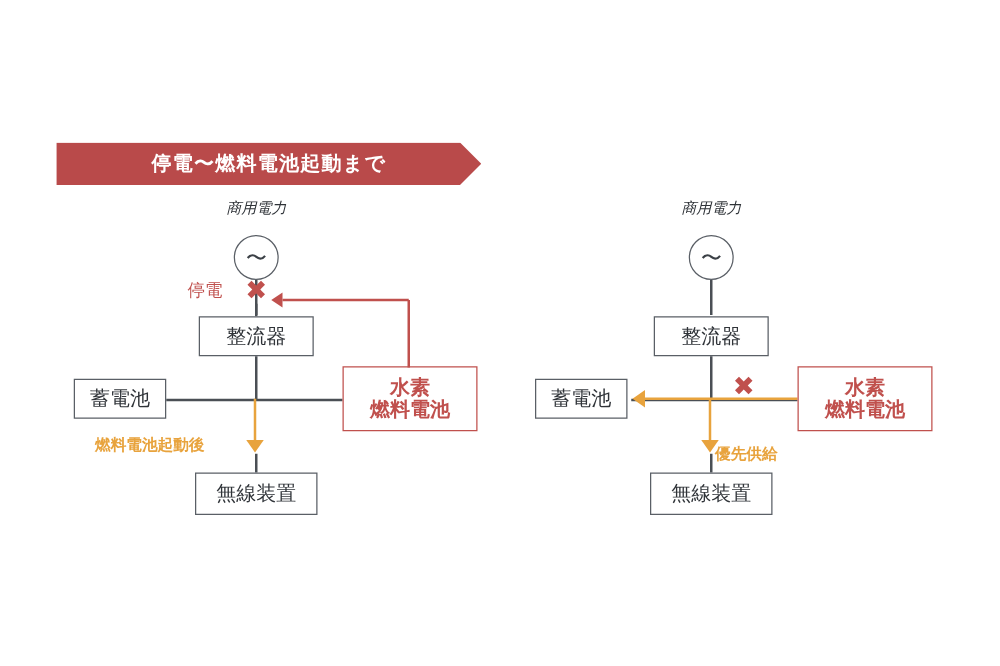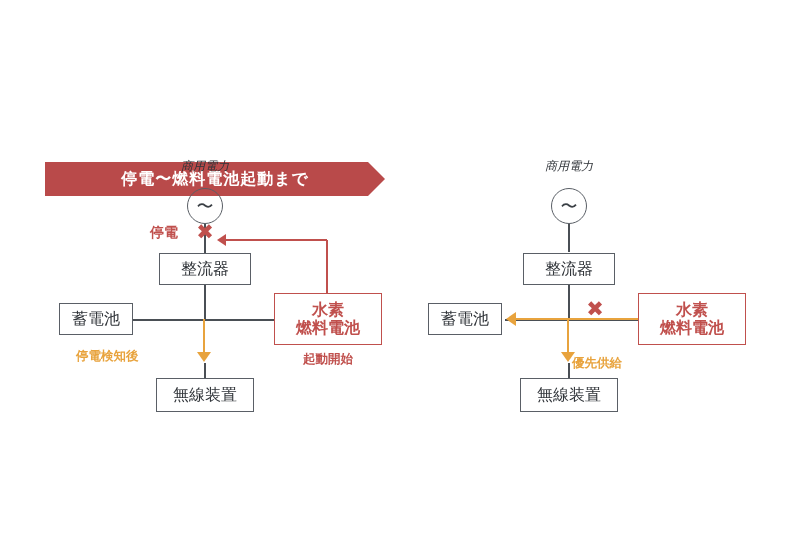--- a/index.html
+++ b/index.html
@@ -25,21 +25,20 @@
     height: 34px;
     background: #b94a4a;
     color: #ffffff;
     font-size: 16px;
     font-weight: bold;
     letter-spacing: 1px;
     display: flex;
     align-items: center;
     justify-content: center;
     clip-path: polygon(0 0, calc(100% - 17px) 0, 100% 50%, calc(100% - 17px) 100%, 0 100%);
-    margin-top: 48px;
   }
   #banner-left  { left: 45px;  top: 114px; width: 340px; }
   #banner-right { left: 395px; top: 114px; width: 340px; }
 
   
   .box {
     position: absolute;
     box-sizing: border-box;
     background: #ffffff;
     border: 1.6px solid #5a5f66;
@@ -131,21 +130,21 @@
     font-weight: bold;
     white-space: nowrap;
     line-height: 1.35;
   }
   .annot.orange { color: #e8a33d; }
   .annot.red { color: #c0504d; text-align: center; }
   .label-red {
     position: absolute;
     color: #c0504d;
     font-size: 14px;
-    font-weight: bold;
+    font-weight: normal;
     white-space: nowrap;
   }
 </style>
 </head>
 <body>
 
 <div id="stage">
 
   <div class="banner" id="banner-left">停電〜燃料電池起動まで</div>
 
@@ -175,27 +174,26 @@
     </div>
   </div>
 
   <div class="line v red" style="left:326px; top:240px; height:54px;"></div>
   <div class="line h red" style="left:226px; top:239px; width:101px;"></div>
   <div class="arrow-left-red" style="left:217px; top:234px;"></div>
 
   <div class="line v orange" style="left:203px; top:319px; height:36px;"></div>
   <div class="arrow-down" style="left:197px; top:352px;"></div>
 
-  <div class="annot orange" style="left:76px; top:348px;">停電検知後</div>
+  <div class="annot orange" style="left:76px; top:348px;">燃料電池起動後</div>
 
   <div class="line v" style="left:204px; top:363px; height:16px;"></div>
   <div class="box" style="left:156px; top:378px; width:98px; height:34px;">無線装置</div>
 
   <div class="annot red" style="left:273px; top:351px; width:110px;">
-    <div>起動開始</div>
   </div>
 
   <div class="grid-label" style="left:524px; top:158px; width:90px;">商用電力</div>
 
   <div class="ac-circle" style="left:551px; top:188px;">〜</div>
 
   <div class="line v" style="left:568px; top:224px; height:28px;"></div>
 
   <div class="box" style="left:523px; top:253px; width:92px; height:32px;">整流器</div>
 

